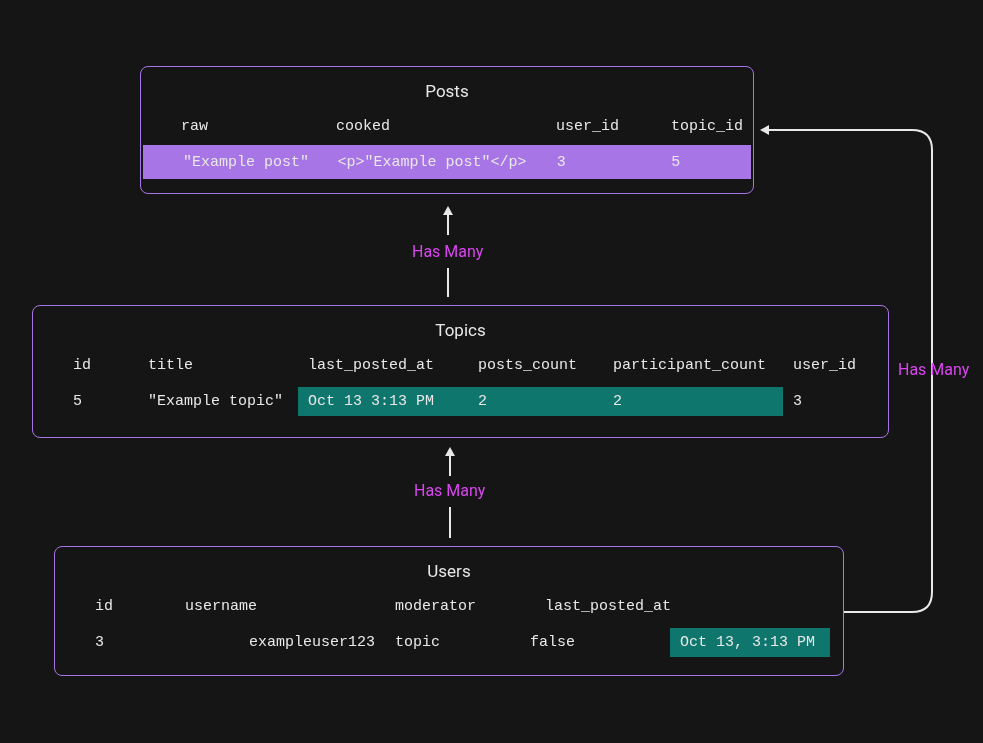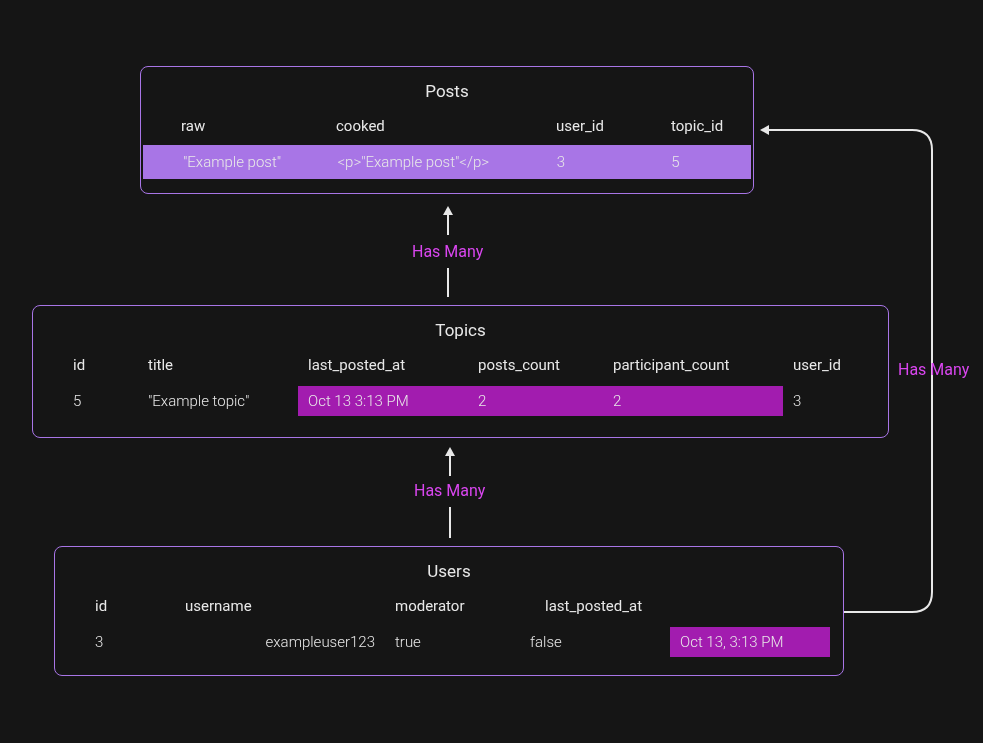--- a/index.html
+++ b/index.html
@@ -35,26 +35,27 @@
     color: #e8e8e8;
     font-weight: 400;
   }
   .data-row .cell {
     color: #e8e8e8;
     font-weight: 300;
   }
   .cell {
     padding: 6px 10px;
     white-space: nowrap;
+    font-family: Liberation Mono, monospace;
   }
   .highlight-row {
     background: #a875e6;
   }
   .highlight-cell {
-    background: #a21caf;
+    background: #0f766e;
     color: #fff;
   }
   .relation-label {
     position: absolute;
     color: #d946ef;
     font-size: 16px;
     font-weight: 400;
   }
   .arrow-line {
     position: absolute;
@@ -125,21 +126,21 @@
   <div class="entity-title">Users</div>
   <div class="columns-row" style="padding-left:30px;">
     <div class="cell" style="width:90px;">id</div>
     <div class="cell" style="width:210px;">username</div>
     <div class="cell" style="width:150px;">moderator</div>
     <div class="cell" style="width:160px;">last_posted_at</div>
   </div>
   <div class="data-row" style="padding-left:30px; margin-top:2px;">
     <div class="cell" style="width:90px;">3</div>
     <div class="cell" style="width:210px;text-align:right;">exampleuser123</div>
-    <div class="cell" style="width:135px;">true</div>
+    <div class="cell" style="width:135px;">topic</div>
     <div class="cell" style="width:150px;">false</div>
     <div class="cell highlight-cell" style="width:160px;">Oct 13, 3:13 PM</div>
   </div>
 </div>
 
 <div class="arrow-head-up" style="left:443px; top:206px;"></div>
 <div class="arrow-line arrow-vert" style="left:447px; top:215px; height:20px;"></div>
 <div class="relation-label" style="left:412px; top:242px;">Has Many</div>
 <div class="arrow-line arrow-vert" style="left:447px; top:268px; height:29px;"></div>
 

